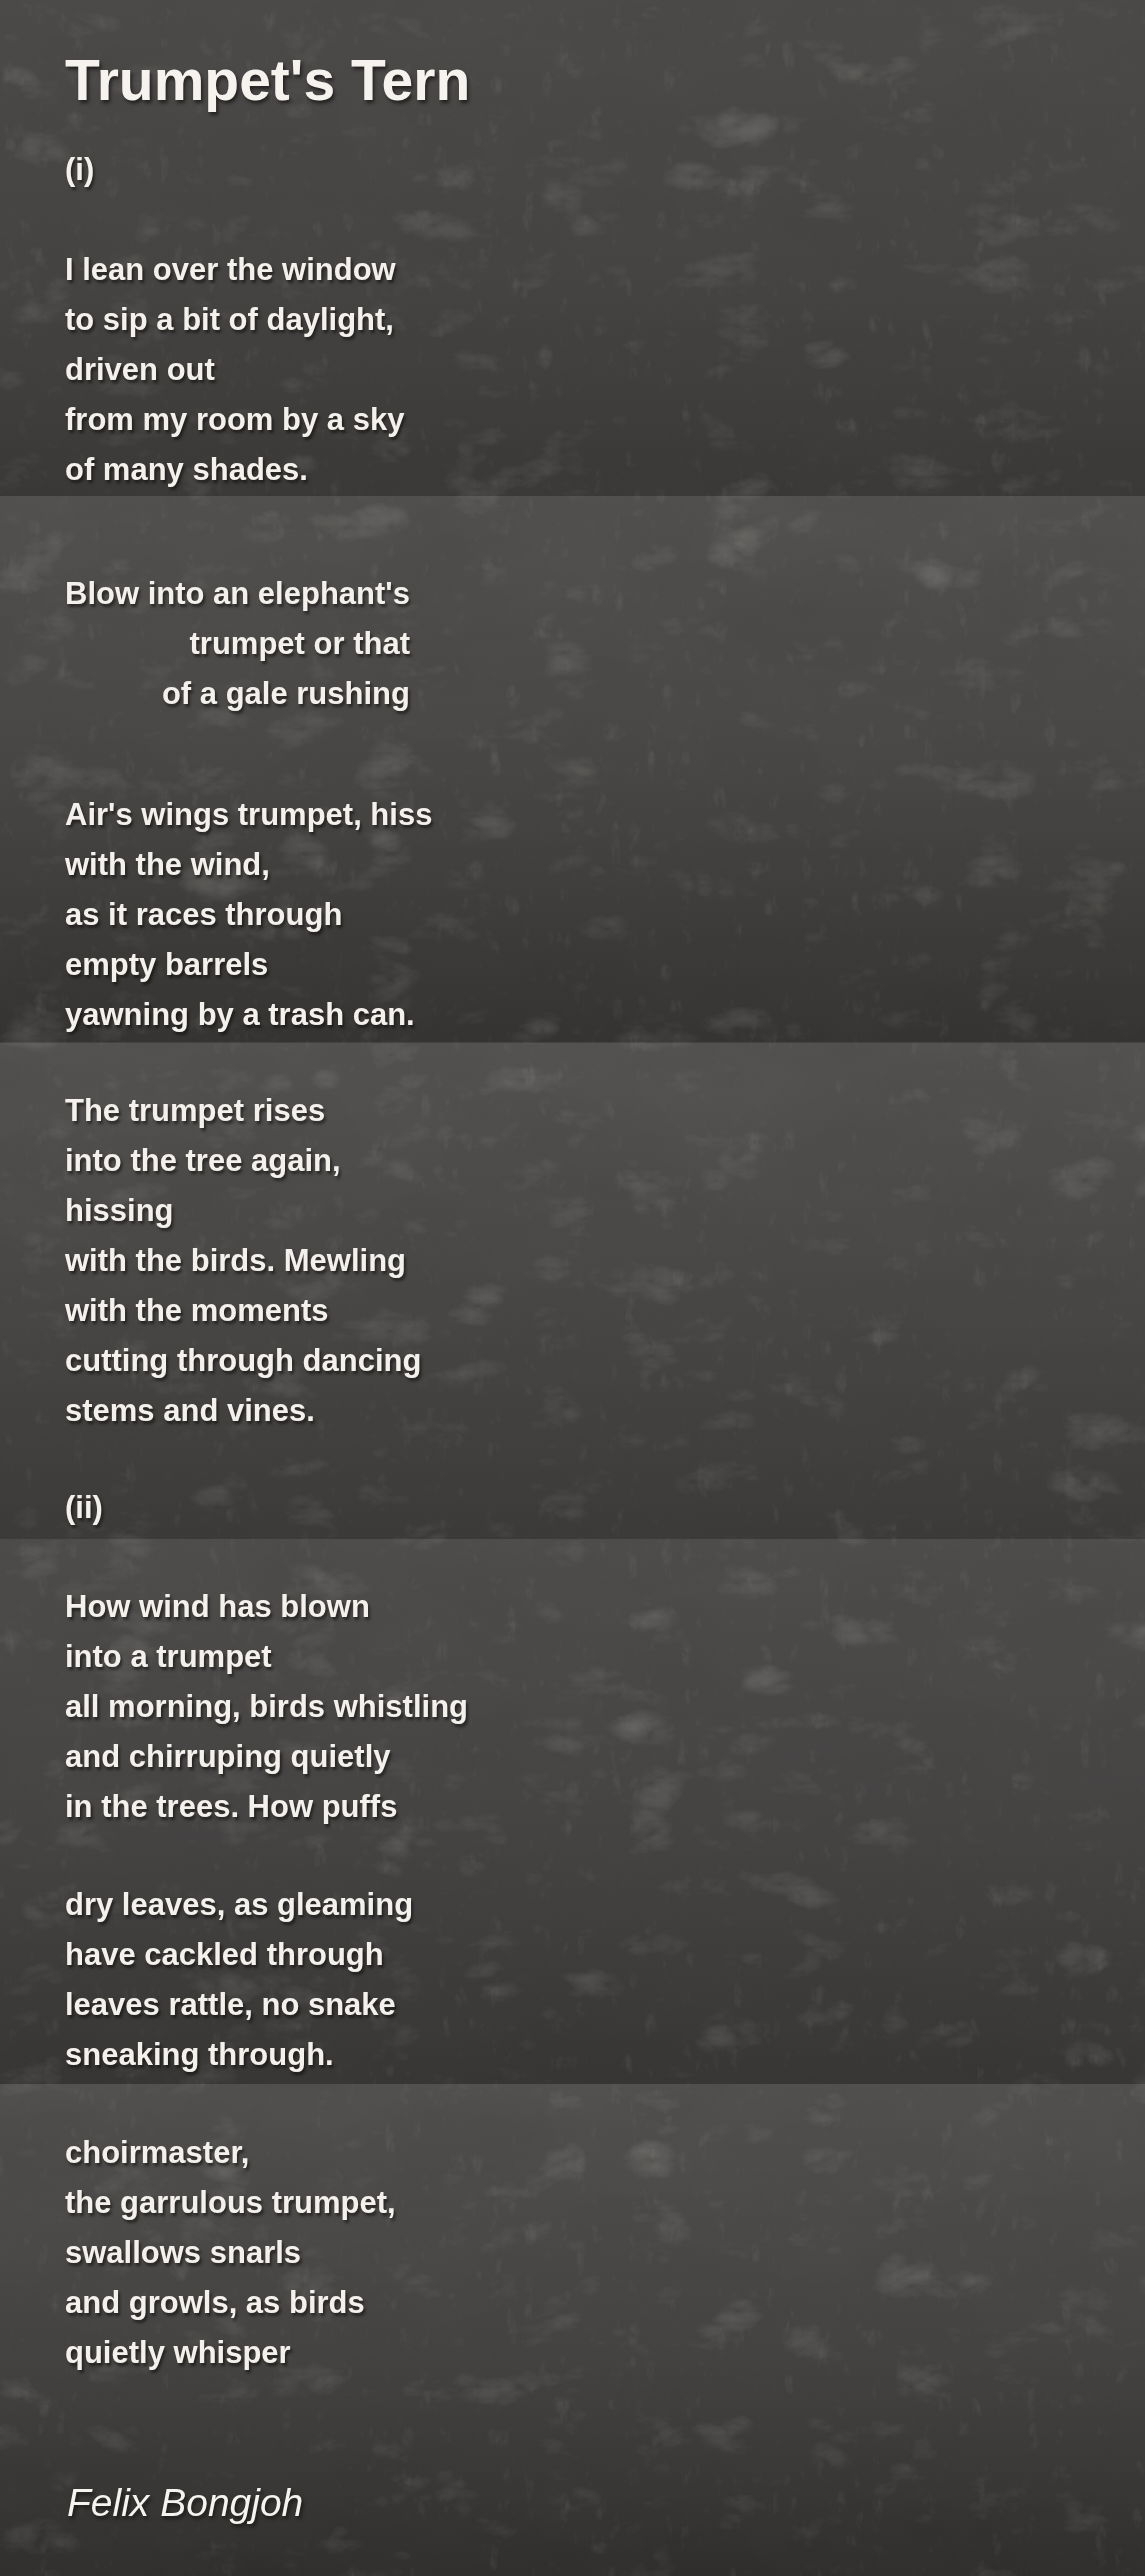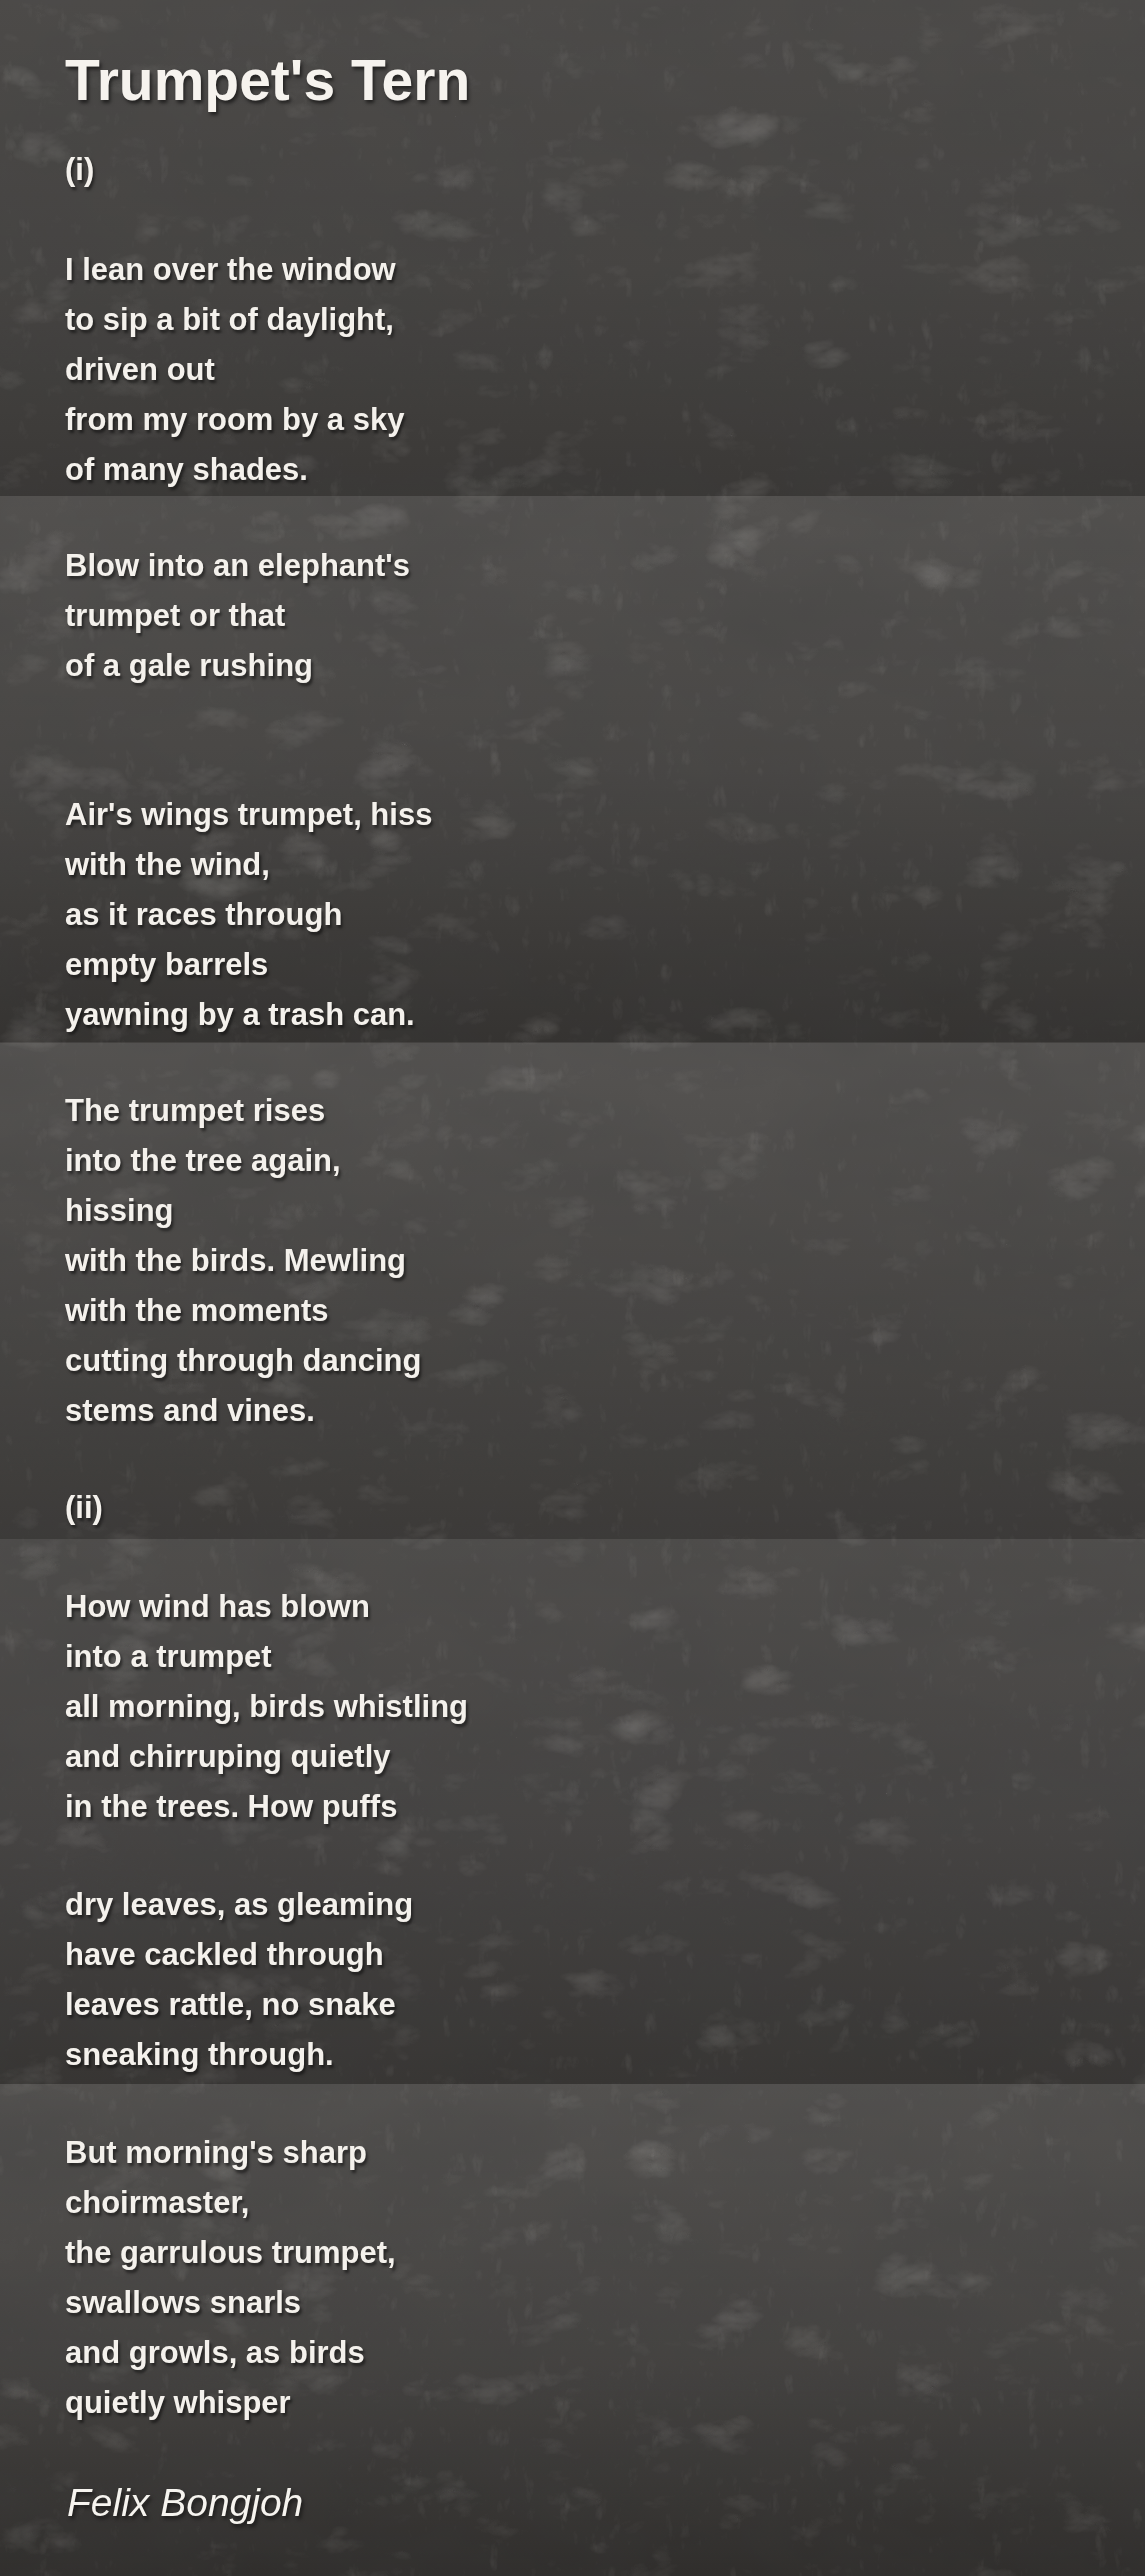--- a/index.html
+++ b/index.html
@@ -58,21 +58,21 @@
   .stanza p {
     margin: 0;
     font-size: 31px;
     font-weight: bold;
     line-height: 50px;
     color: #f4f1ec;
     text-shadow: 1.9px 2.9px 2.9px rgba(0,0,0,0.5);
     white-space: nowrap;
   }
   .stanza-1 { top: 245px;  }
-  .stanza-2 { top: 541px;  }
+  .stanza-2 { top: 569px; text-align: right;  }
   .stanza-3 { top: 790px;  }
   .stanza-4 { top: 1086px; }
   .stanza-5 { top: 1582px; }
   .stanza-6 { top: 1880px; }
   .stanza-7 { top: 2128px; }
 
   .signature {
     position: absolute;
     left: 67px; top: 2481px;
     margin: 0;
@@ -172,21 +172,20 @@
     </div>
 
     <div class="stanza stanza-6">
       <p>dry leaves, as gleaming</p>
       <p>have cackled through</p>
       <p>leaves rattle, no snake</p>
       <p>sneaking through.</p>
     </div>
 
     <div class="stanza stanza-7">
-      <p>But morning's sharp</p>
       <p>choirmaster,</p>
       <p>the garrulous trumpet,</p>
       <p>swallows snarls</p>
       <p>and growls, as birds</p>
       <p>quietly whisper</p>
     </div>
 
     <p class="signature">Felix Bongjoh</p>
 
   </div>

